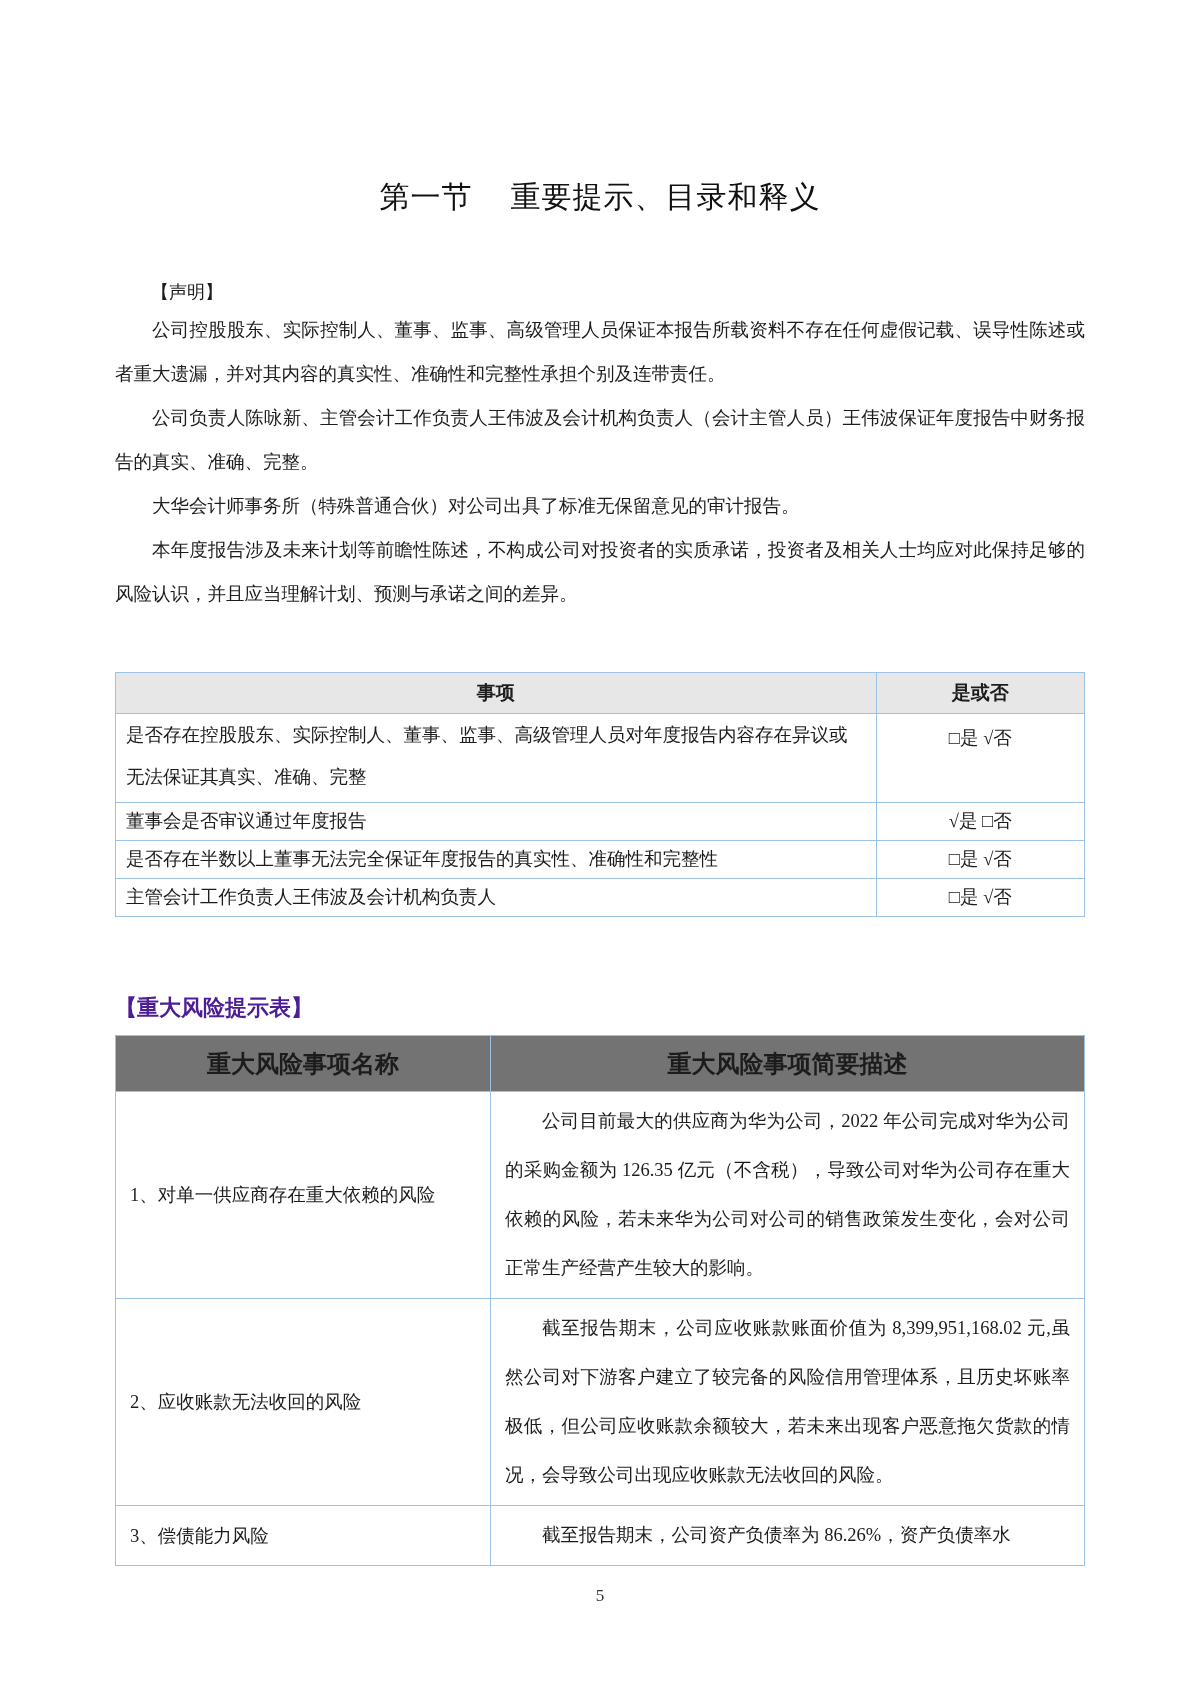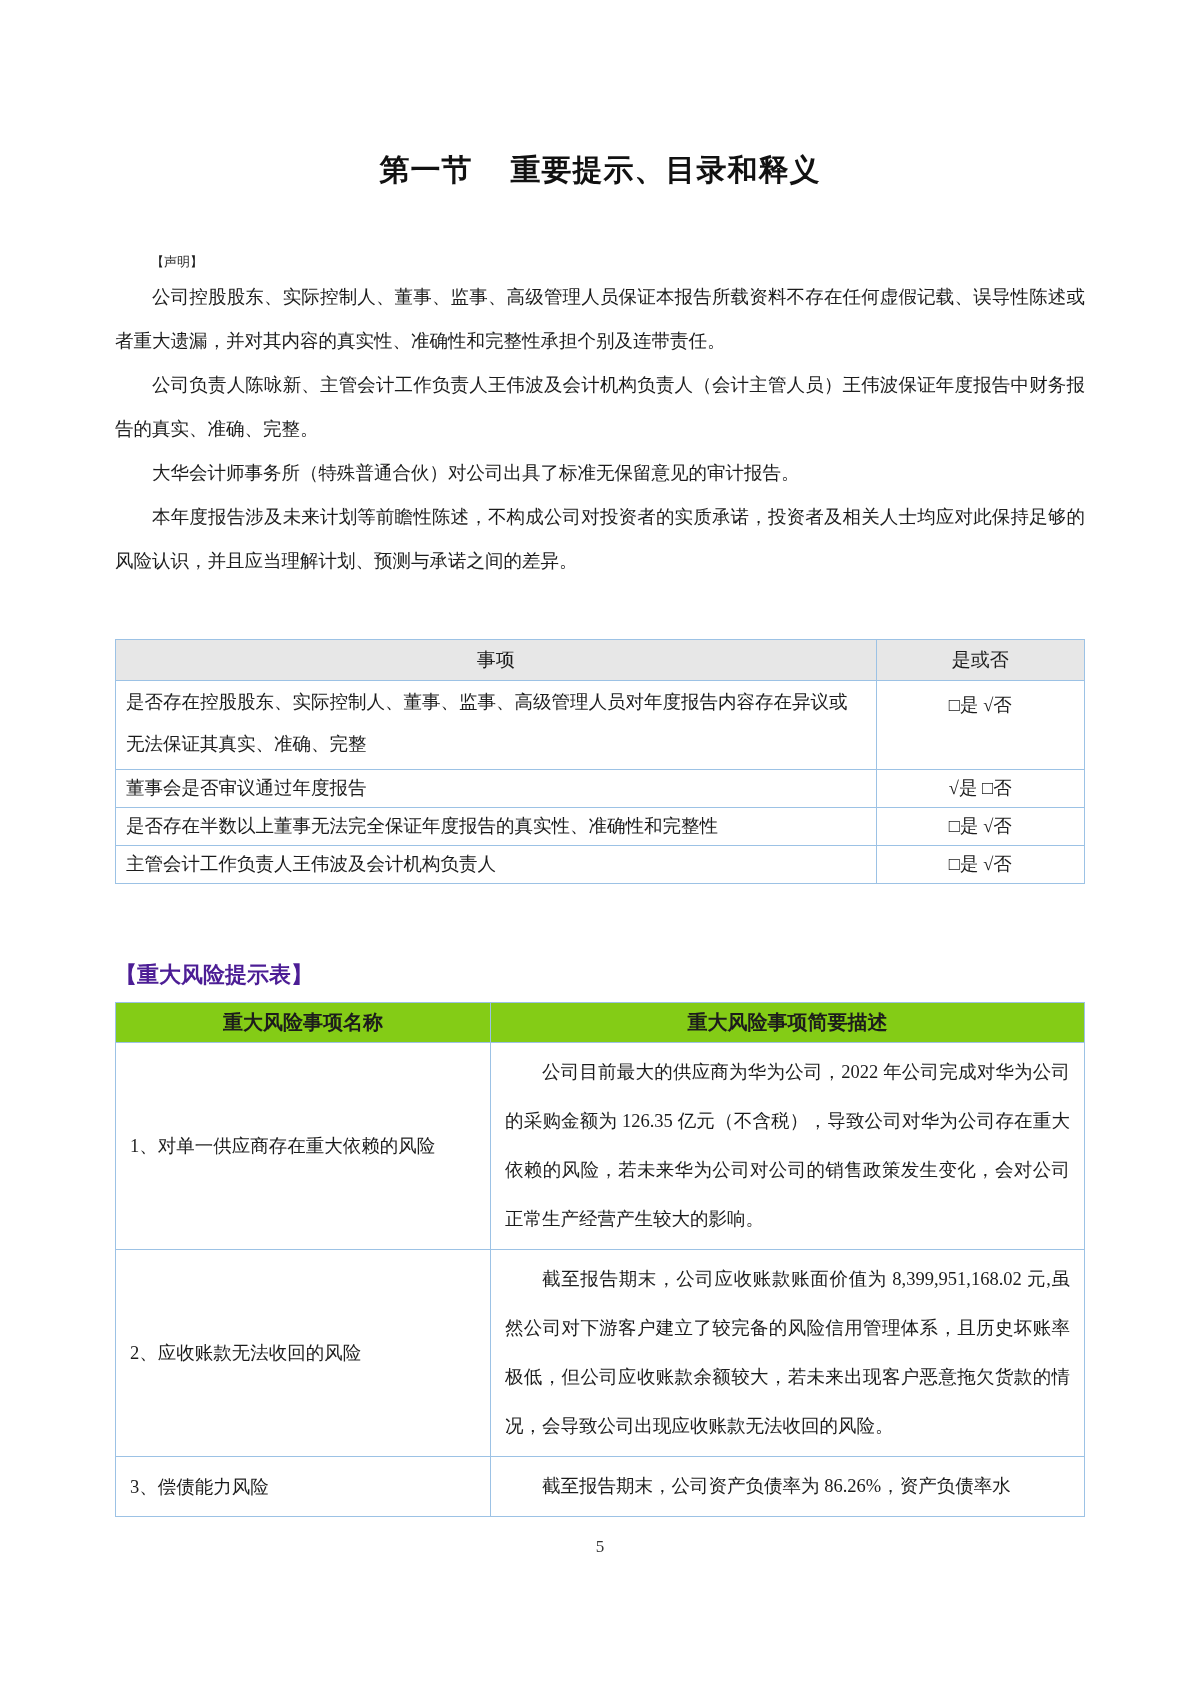--- a/index.html
+++ b/index.html
@@ -11,30 +11,31 @@
     background:#ffffff;
     font-family:"Liberation Serif","DejaVu Serif",serif;
     color:#1c1c1c;
     overflow:hidden;
   }
   .content { width:970px; margin:0 auto; padding-top:150px; }
 
   .doc-title {
     text-align:center;
     font-family:"Liberation Sans","DejaVu Sans",sans-serif;
-    font-weight:bold;
+    font-weight:normal;
     font-size:30px;
     letter-spacing:1px;
     color:#111;
+    margin-top:27px;
   }
   .doc-title .t-gap { display:inline-block; width:38px; }
 
   .decl-heading {
     margin-top:62px;
-    font-size:13px;
+    font-size:18px;
     padding-left:36px;
   }
   .decl-paras { margin-top:4px; }
   .decl-paras p {
     font-size:18.5px;
     line-height:44px;
     text-indent:2em;
     text-align:justify;
   }
 
@@ -44,21 +45,21 @@
     table-layout:fixed;
   }
   td, th { border:1px solid #9CC2E5; }
 
   .tbl1 { margin-top:56px; }
   .tbl1 col.c1 { width:78.5%; }
   .tbl1 col.c2 { width:21.5%; }
   .tbl1 th {
     background:#E7E7E7;
     font-size:19px;
-    font-weight:normal;
+    font-weight:bold;
     height:41px;
     text-align:center;
     vertical-align:middle;
     margin-left:17px;
   }
   .tbl1 td {
     font-size:18.5px;
     padding:2px 10px;
     line-height:33px;
     vertical-align:middle;
@@ -71,24 +72,24 @@
     margin-top:76px;
     font-family:"Liberation Sans","DejaVu Sans",sans-serif;
     font-weight:bold;
     font-size:22px;
     color:#4c1d95;
   }
   .tbl2 { margin-top:12px; }
   .tbl2 col.c1 { width:38.7%; }
   .tbl2 col.c2 { width:61.3%; }
   .tbl2 th {
-    background:#84cc16;
-    font-size:20px;
+    background:#737373;
+    font-size:24px;
     font-weight:bold;
-    height:40px;
+    height:56px;
     text-align:center;
     vertical-align:middle;
   }
   .tbl2 td.risk-name {
     font-size:18.5px;
     padding:2px 14px;
     vertical-align:middle;
     line-height:30px;
   }
   .tbl2 td.risk-desc {

